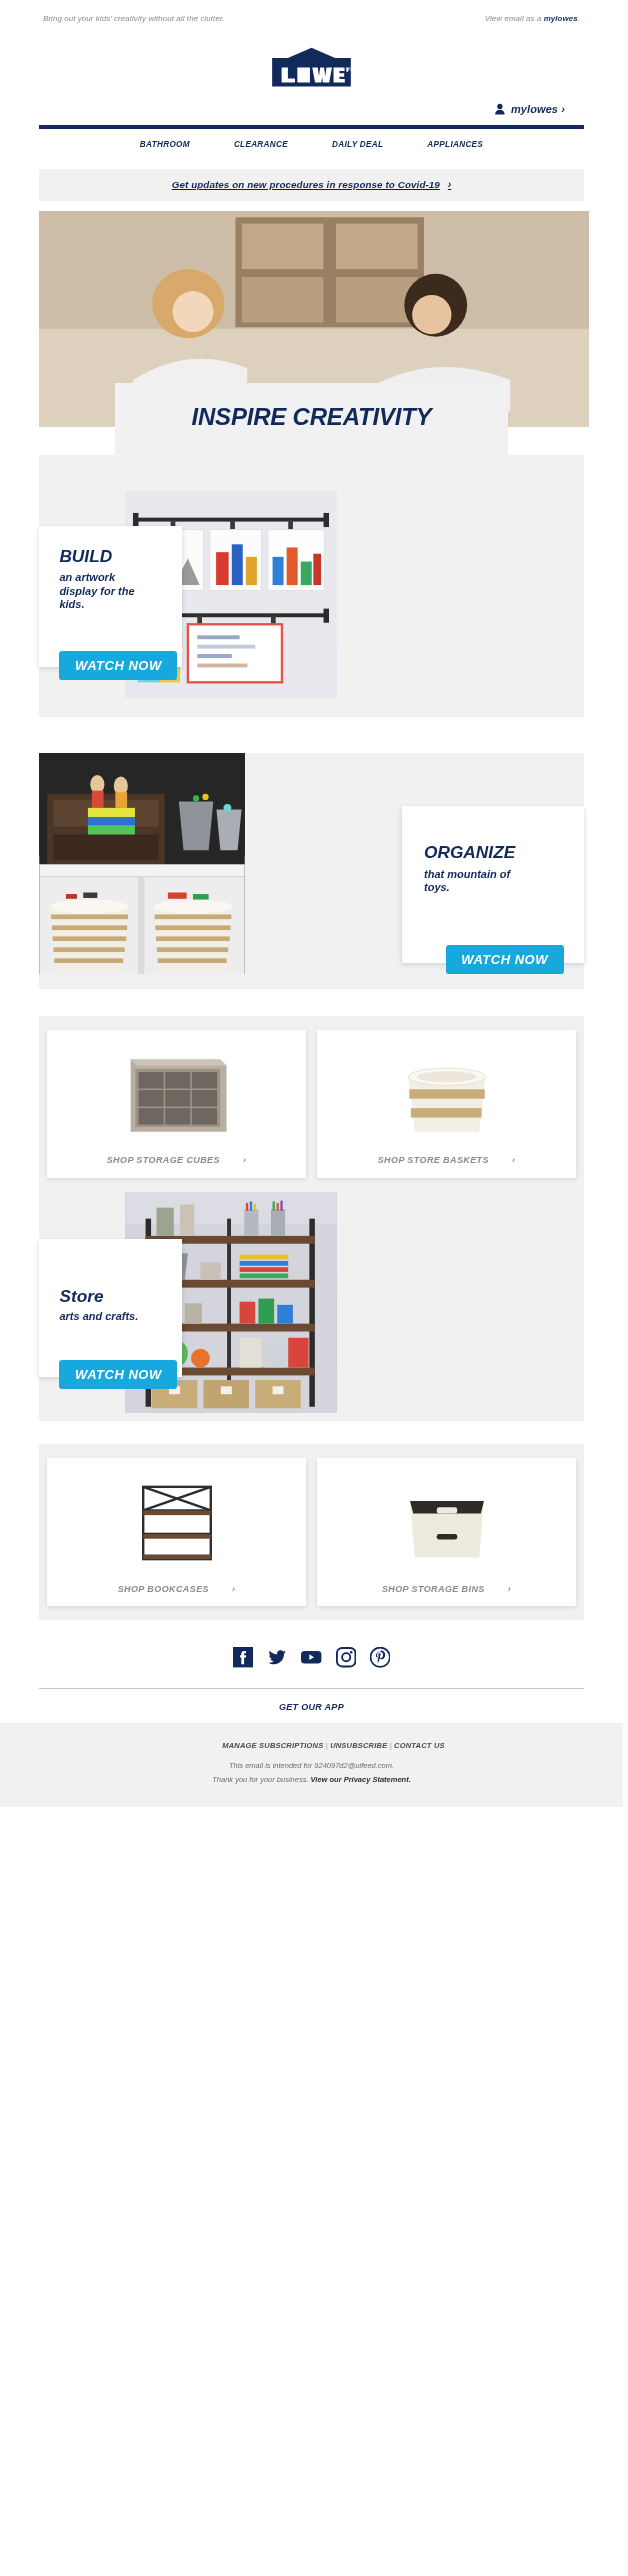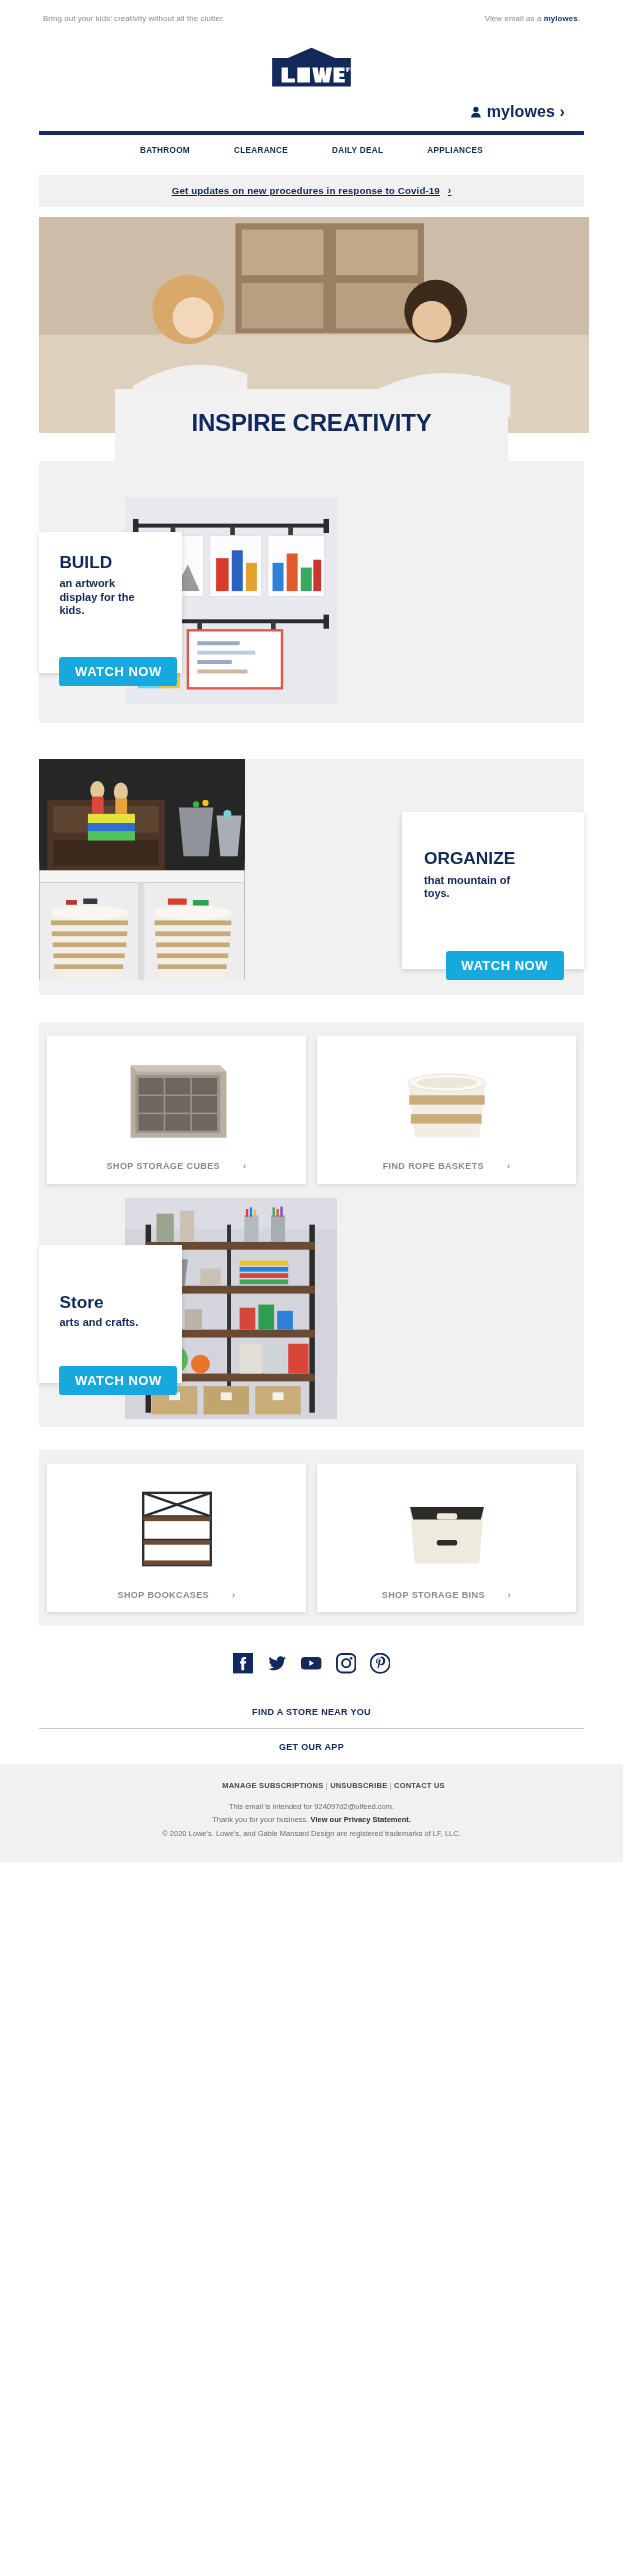--- a/index.html
+++ b/index.html
@@ -2,21 +2,21 @@
 <html style="font-size:12.6px"><head>
 <meta charset="utf-8">
 <style>
   * { box-sizing: border-box; margin: 0; padding: 0; }
   body {
     width: 628px;
     background: #ffffff;
     font-family: "Liberation Sans", sans-serif;
     -webkit-font-smoothing: antialiased;
   }
-  .page { width: 623px; position: relative; background: #ffffff; }
+  .page { width: 623px; position: relative; background: #ffffff; font-style: italic; }
 
   
   .preheader {
     display: flex; align-items: center; justify-content: space-between;
     padding: 14px 43px 7.9px 43px;
     font-size: 7.9px; color: #8a8a8a; letter-spacing: 0.1px;
   }
   .preheader .right { color: #8a8a8a; }
   .preheader .right b { color: #1b3668; font-weight: bold; }
 
@@ -25,21 +25,21 @@
   .logo { width: 85px; height: 41px; position: relative; }
   .logo svg { display: block; }
 
   
   .mylowes-row {
     display: flex; justify-content: flex-end; align-items: center;
     padding: 4.7px 58px 9.4px 0; gap: 4.7px;
   }
   .mylowes-row .person { width: 11.8px; height: 11.8px; display:block; }
   .mylowes-label {
-    font-size: 16px; color: #12295c; font-weight: bold; letter-spacing: 0.1px;
+    font-size: 11px; color: #12295c; font-weight: bold; letter-spacing: 0.1px;
   }
 
   
   .nav-rule { height: 3.9px; background: #12295c; margin: 0 39px; }
   .nav {
     display: flex; justify-content: center; gap: 44px;
     padding: 11px 0 10.2px 0; background: #fff;
   }
   .nav a {
     font-size: 8.2px; font-weight: bold; color: #12295c;
@@ -390,21 +390,21 @@
       <div class="art">
         <svg width="118" height="88" viewBox="0 0 150 112">
           <path d="M26 34 L124 34 L116 104 L34 104 Z" fill="#f2eee5"></path>
           <rect x="27" y="50" width="96" height="12" fill="#c9ad79"></rect>
           <rect x="29" y="74" width="90" height="12" fill="#c9ad79"></rect>
           <ellipse cx="75" cy="34" rx="49" ry="11" fill="#fbf8f1" stroke="#e3ddd0"></ellipse>
           <ellipse cx="75" cy="34" rx="38" ry="7" fill="#ece7da"></ellipse>
         </svg>
       </div>
       <div class="label">
-        <span>FIND ROPE BASKETS</span>
+        <span>SHOP STORE BASKETS</span>
         <span>›</span>
       </div>
     </a>
   </div>
 
   <div class="feat" style="height:229px; background:#f1f1f1;">
     <div class="feat-inner">
       <div class="photo ph-shelf" style="position:absolute; left:86px; top:0; width:212px; height:221px;">
         <svg width="212" height="221" viewBox="0 0 270 282">
           <rect width="270" height="282" fill="#d4d4dc"></rect>
@@ -548,31 +548,29 @@
     </a>
     <a href="#">
       <svg viewBox="0 0 26 26" width="20.4" height="20.4">
           <circle cx="13" cy="13" r="12.3" fill="none" stroke="#12295c" stroke-width="2.2"></circle>
           <path d="M13.2 6.2c-3.7 0-5.6 2.5-5.6 4.6 0 1.3.5 2.4 1.5 2.8.2.1.3 0 .4-.2l.2-.7c.1-.2 0-.3-.1-.5-.4-.5-.6-1.1-.6-1.8 0-2.1 1.6-4 4.2-4 2.3 0 3.5 1.4 3.5 3.2 0 2.4-1.1 4.4-2.6 4.4-.9 0-1.5-.7-1.3-1.6.3-1.1.8-2.2.8-3 0-.7-.4-1.3-1.2-1.3-.9 0-1.7 1-1.7 2.3 0 .8.3 1.4.3 1.4l-1.1 4.8c-.3 1.4-.1 3.2 0 3.3.1.1.2.1.2 0 .1-.1 1.3-1.6 1.7-3.1l.6-2.3c.3.6 1.2 1.1 2.2 1.1 2.9 0 4.8-2.6 4.8-6.1 0-2.6-2.2-5.1-5.5-5.1z" fill="#12295c"></path>
         </svg>
     </a>
   </div>
 
   <div class="footlinks">
-    <a class="footlink first" href="#">FIND A STORE NEAR YOU</a>
     <a class="footlink" href="#">GET OUR APP</a>
   </div>
 
   <div class="legal">
     <div class="links">
       <a href="#">MANAGE SUBSCRIPTIONS</a>
       <span class="sep">|</span>
       <a href="#">UNSUBSCRIBE</a>
       <span class="sep">|</span>
       <a href="#">CONTACT US</a>
     </div>
     <p>This email is intended for 924097d2@uifeed.com.</p>
     <p><span>Thank you for your business. </span><b>View our Privacy Statement.</b></p>
-    <p>© 2020 Lowe's. Lowe's, and Gable Mansard Design are registered trademarks of LF, LLC.</p>
   </div>
 
 </div>
 
 
 </body></html>

